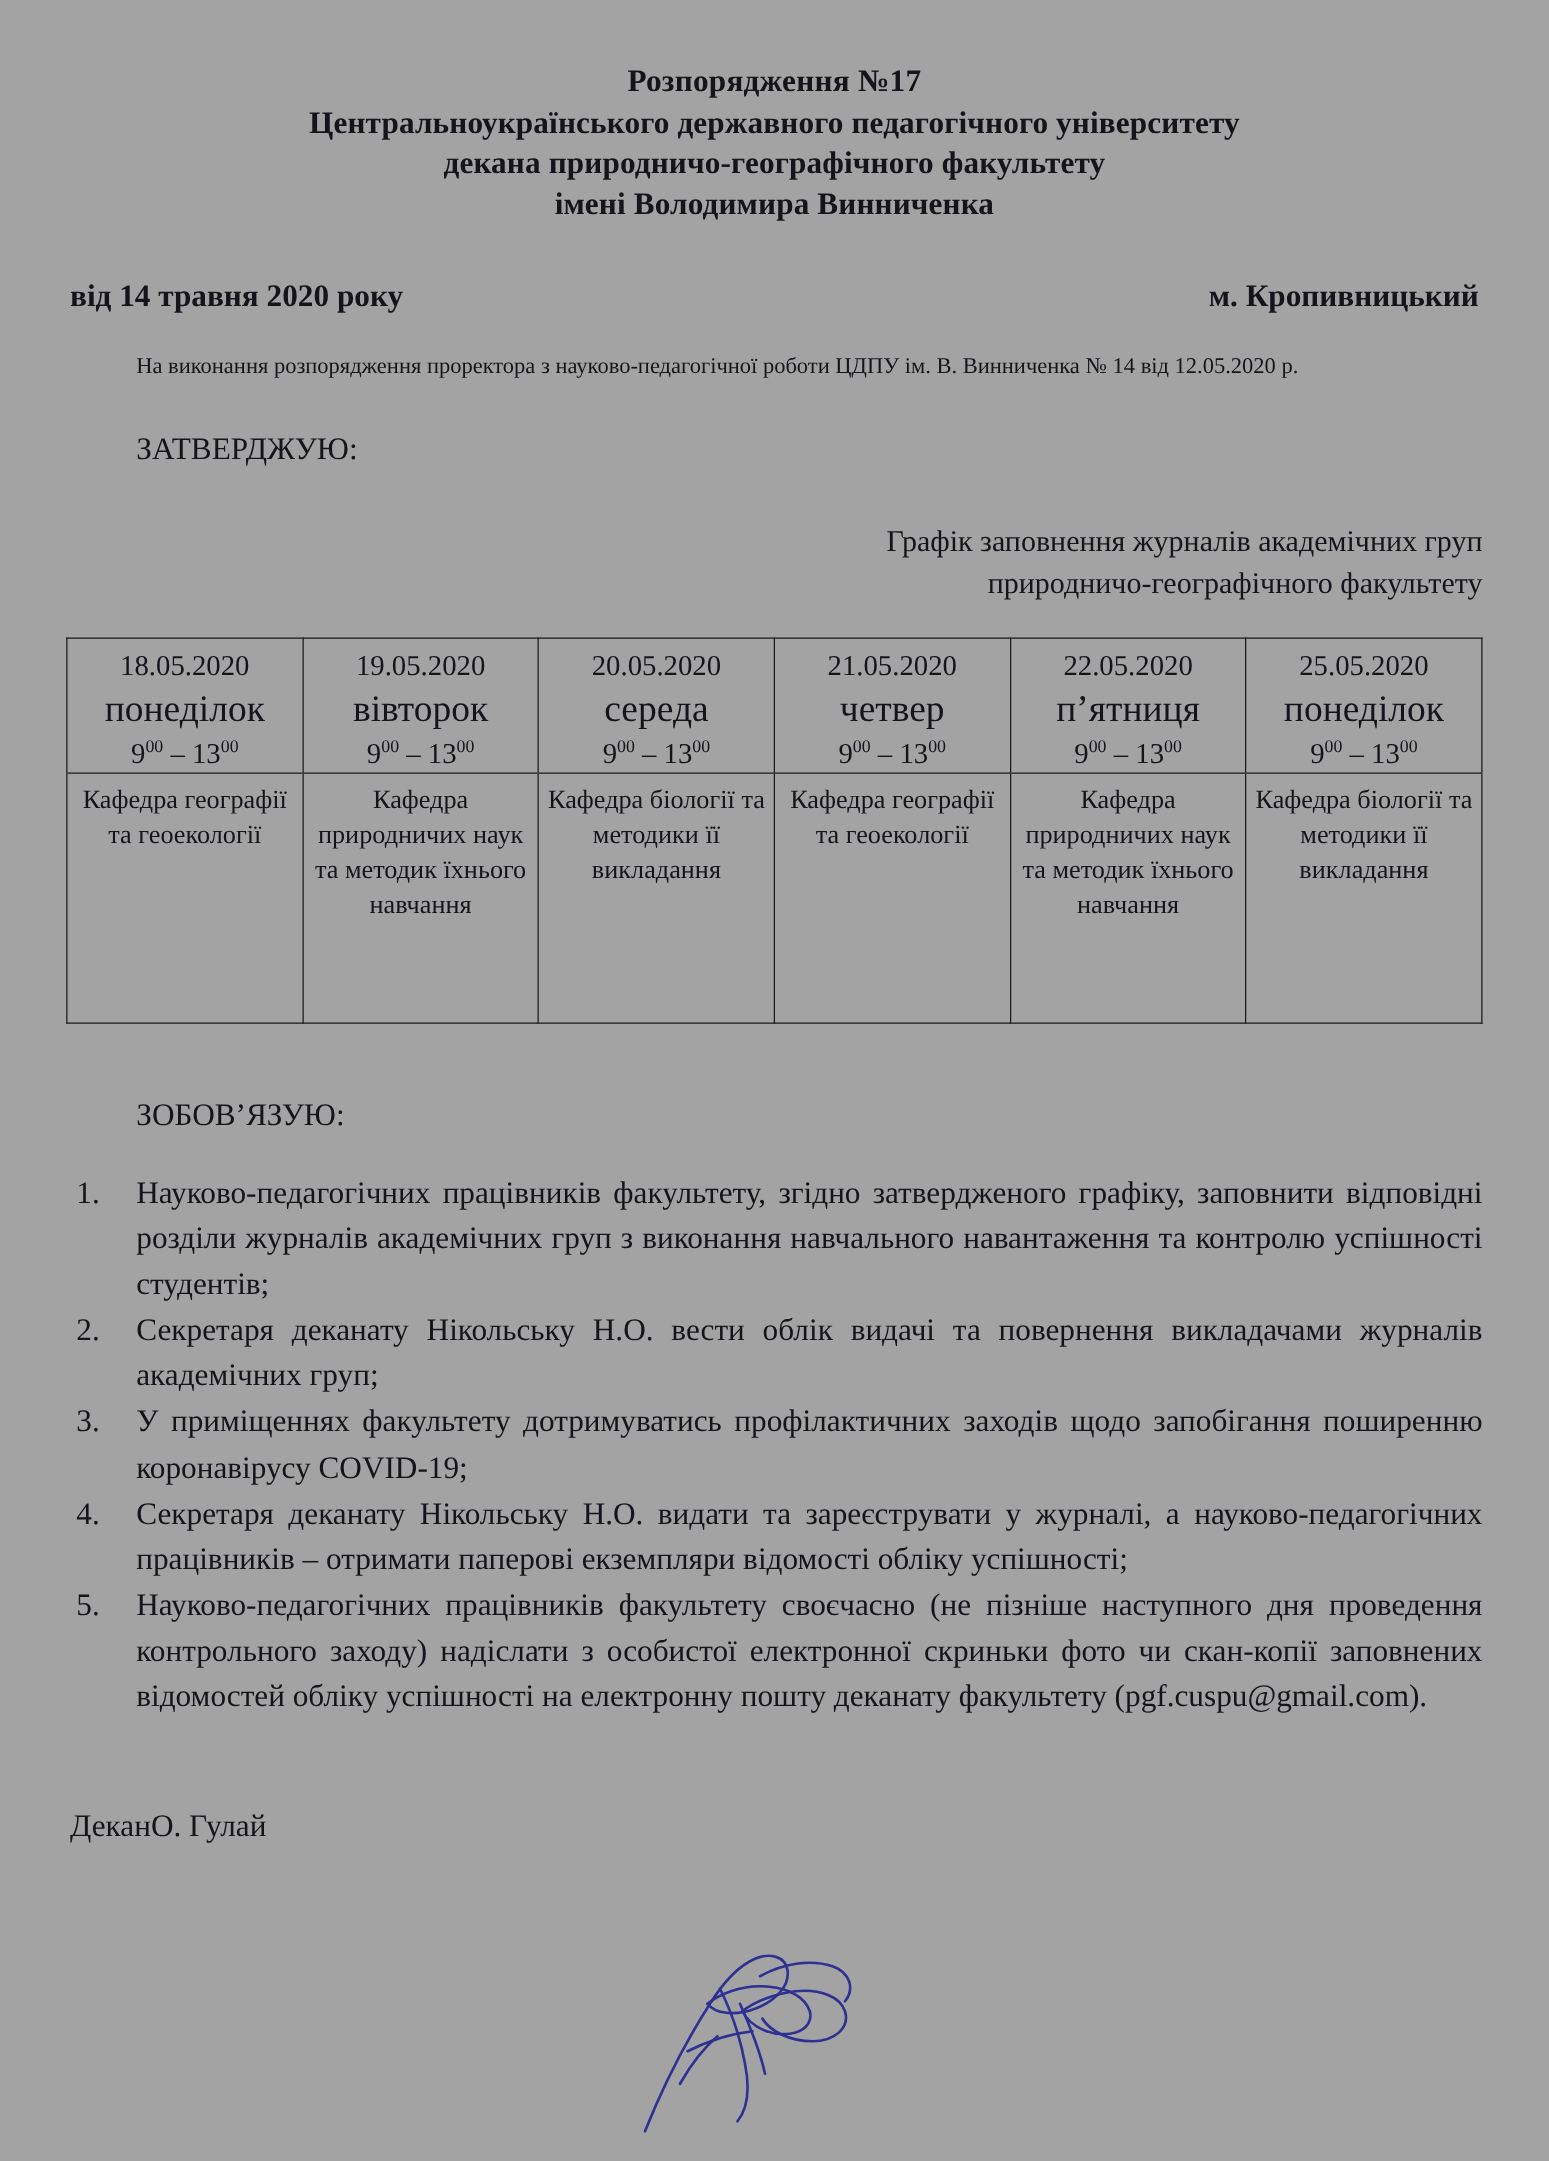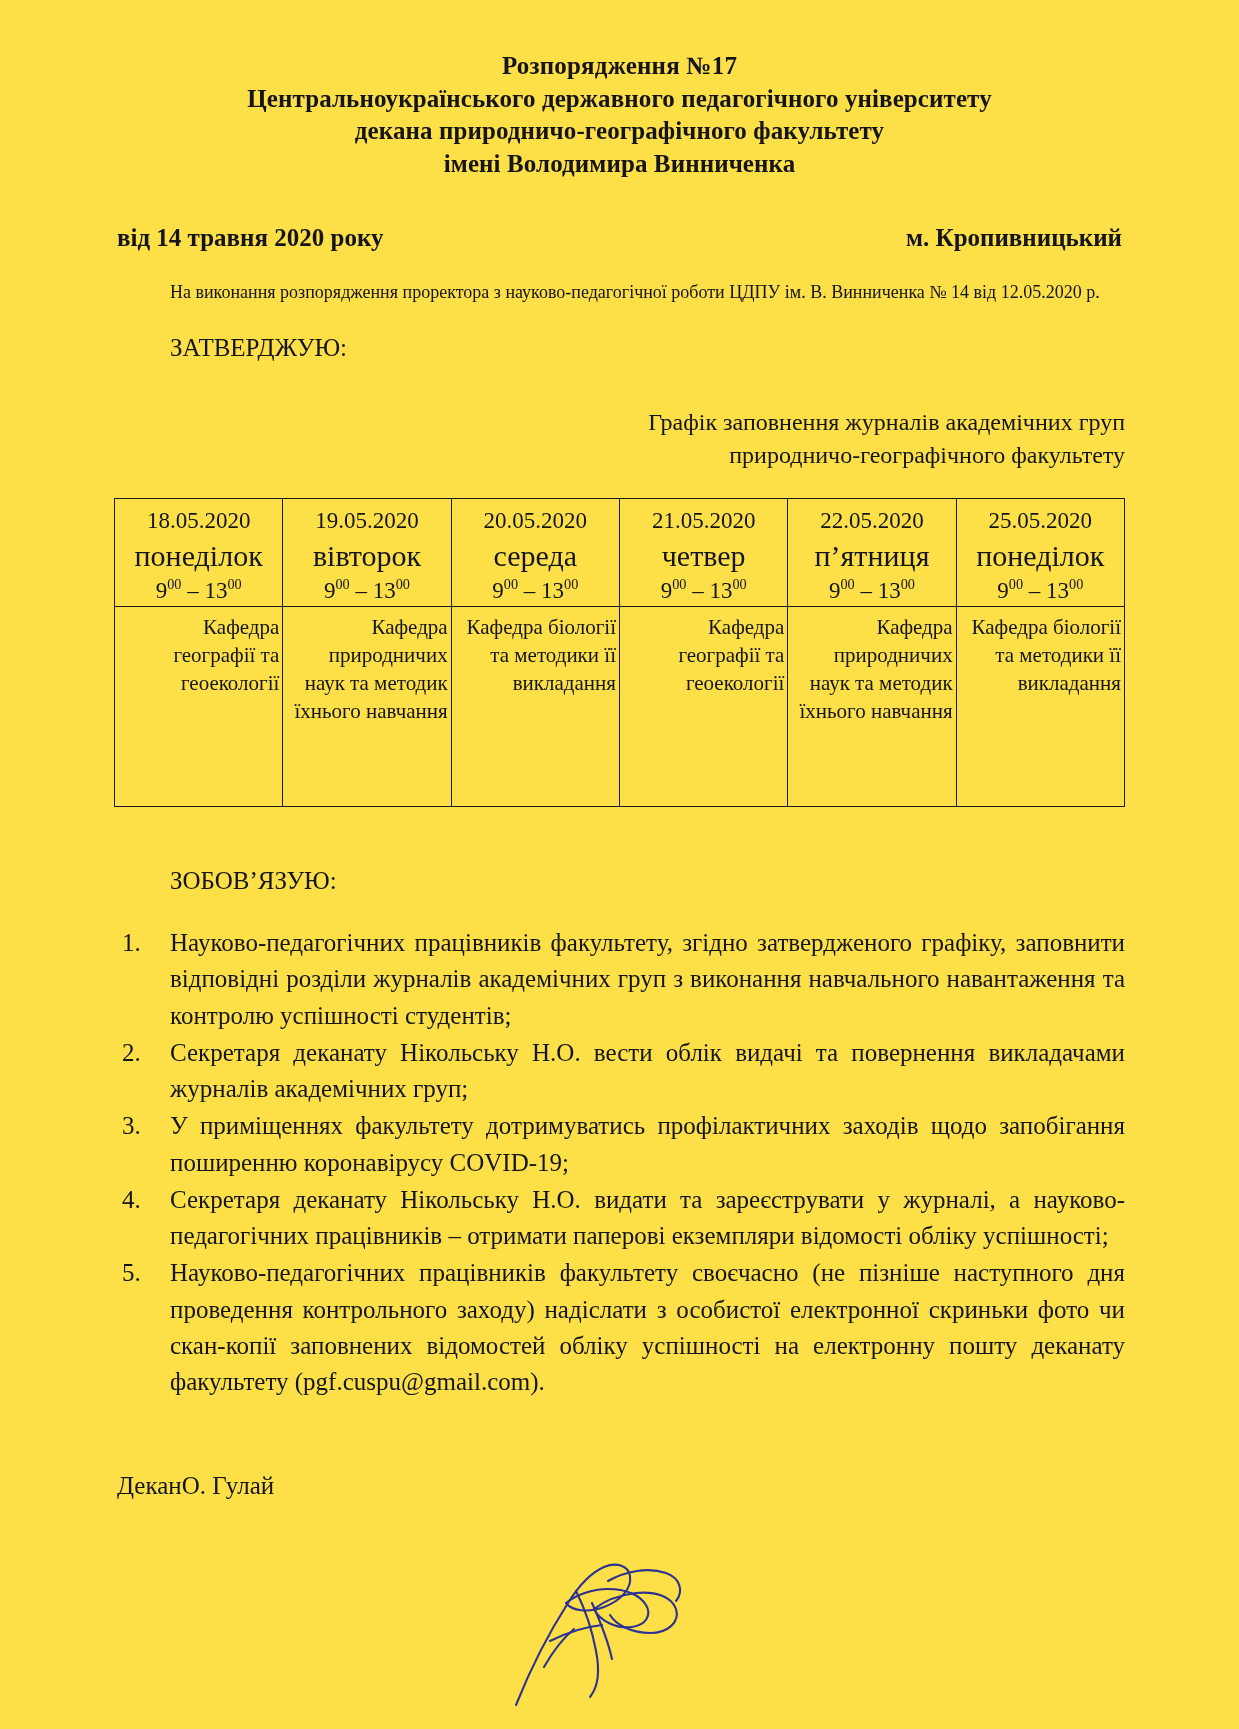--- a/index.html
+++ b/index.html
@@ -10,24 +10,24 @@
   }
   body {
     font-family: "Liberation Serif", "DejaVu Serif", serif;
     color: #14141a;
   }
   .page {
     position: relative;
     width: 1239px;
     height: 1729px;
     margin: 0 auto;
-    background: #fde047;
+    background: #a3a3a3;
     overflow: hidden;
     box-sizing: border-box;
-    padding: 0 114px;
+    padding: 0 53px;
   }
   
   .doc-header {
     text-align: center;
     font-weight: bold;
     font-size: 25px;
     line-height: 1.30;
     padding-top: 50px;
     letter-spacing: 0.1px;
   }
@@ -51,21 +51,21 @@
     line-height: 1.42;
     margin-top: 28px;
     text-align: justify;
     text-indent: 56px;
     padding-right: 2px;
   }
 
   
   .approve {
     font-size: 25px;
-    margin-top: 28px;
+    margin-top: 40px;
     padding-left: 56px;
   }
 
   
   .sched-title {
     text-align: right;
     font-size: 24px;
     line-height: 1.38;
     margin-top: 44px;
     padding-left: 40px;
@@ -92,21 +92,21 @@
     padding-bottom: 0;
   }
   table.schedule td.body-cell {
     height: 188px;
     padding-top: 6px;
   }
   .cell-date { font-size: 23px; line-height: 1.32; }
   .cell-day  { font-size: 30px; line-height: 1.32; }
   .cell-time { font-size: 23px; line-height: 1.32; white-space: nowrap; }
   .cell-time sup { font-size: 0.62em; vertical-align: super; line-height: 0; }
-  .cell-dept { font-size: 21px; line-height: 1.34; text-align: right; }
+  .cell-dept { font-size: 21px; line-height: 1.34; }
 
   
   .oblige {
     font-size: 25px;
     margin-top: 60px;
     padding-left: 56px;
   }
 
   
   ol.duties {

